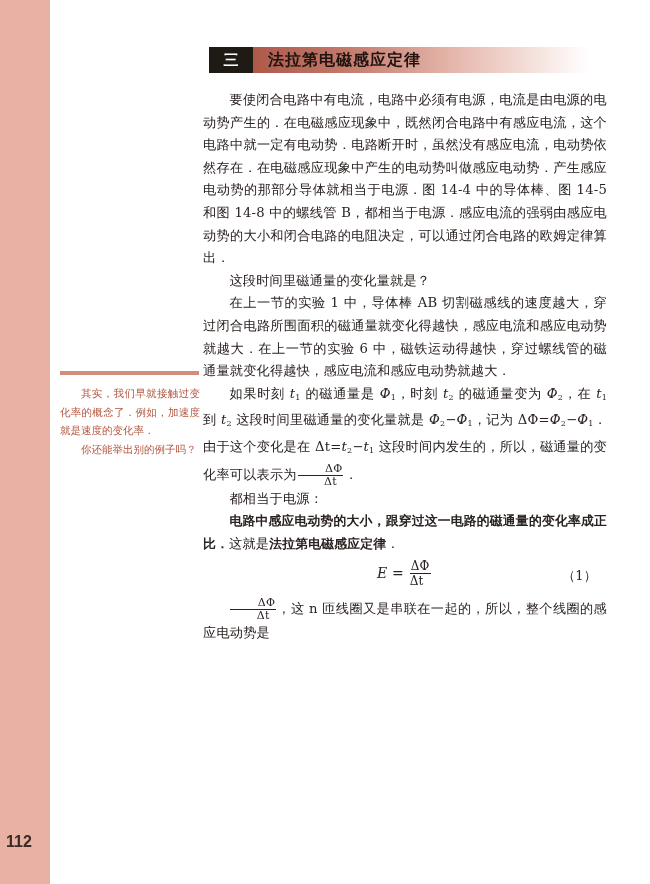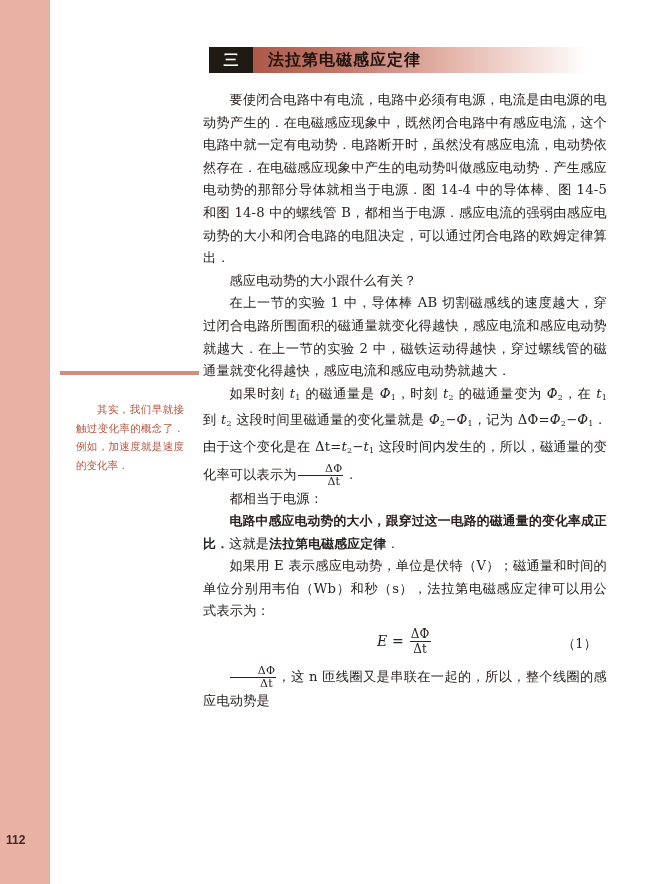--- a/index.html
+++ b/index.html
@@ -7,21 +7,21 @@
     width: 650px; height: 884px; position: relative; overflow: hidden;
     background: #ffffff;
     font-family: "DejaVu Serif", "Liberation Serif", serif;
     color: #2a2220;
   }
   .left-strip {
     position: absolute; left: 0; top: 0; width: 50px; height: 884px;
     background: #e9b1a4;
   }
   .page-num {
-    position: absolute; left: 6px; top: 833px; font-size: 12px;
+    position: absolute; left: 6px; top: 833px; font-size: 16px;
     font-family: "Liberation Sans", "DejaVu Sans", sans-serif; font-weight: bold;
     color: #3a2a24;
   }
   .header-bar {
     position: absolute; left: 209px; top: 47px; width: 380px; height: 26px;
     background: linear-gradient(to right, #a34a3a 0%, #c2786a 35%, #e6b8ad 65%, #ffffff 100%);
   }
   .header-num {
     position: absolute; left: 209px; top: 47px; width: 44px; height: 26px;
     background: #1f1a14; color: #ffffff;
@@ -35,62 +35,62 @@
   }
   .main {
     position: absolute; left: 203px; top: 89px; width: 404px;
     font-size: 13.2px; line-height: 22.6px; letter-spacing: 0.2px;
   }
   .p { margin: 0; text-indent: 2em; text-align: justify; }
   .bold { font-family: "DejaVu Sans", sans-serif; font-weight: bold; font-size: 12.8px; }
   i.v { font-style: italic; }
   sub { font-size: 8px; vertical-align: -2px; }
   .frac {
-    display: inline-block; vertical-align: middle; text-align: center; font-size: 11px;
+    display: inline-block; vertical-align: middle; font-size: 11px;
     line-height: 12px; margin: 0 1px;
   }
   .frac .num { display: block; border-bottom: 1px solid #2a2220; padding: 0 1px; }
   .frac .den { display: block; }
   .formula {
     position: relative; height: 36px; margin: 2px 0 4px 0;
   }
   .formula .expr { position: absolute; left: 174px; top: 2px; font-size: 14px; }
   .formula .expr .frac { font-size: 12px; line-height: 14px; }
   .formula .eqno { position: absolute; right: 10px; top: 8px; font-size: 13px; }
   .side-rule {
     position: absolute; left: 60px; top: 371px; width: 139px; height: 4px;
     background: #d58c7b;
   }
   .side-note {
     position: absolute; left: 60px; top: 384px; width: 140px;
     font-size: 10.5px; line-height: 18.5px; color: #b2553d; text-align: justify;
   }
-  .side-note .sp { margin: 16px; text-indent: 2em; }
+  .side-note .sp { margin: 0; text-indent: 2em; }
 </style>
 </head>
 <body>
 
 <div class="left-strip"></div>
 <div class="page-num">112</div>
 
 <div class="header-bar"></div>
 <div class="header-num">三</div>
 <div class="header-title">法拉第电磁感应定律</div>
 
 <div class="side-rule"></div>
 <div class="side-note">
   <p class="sp">其实，我们早就接触过变化率的概念了．例如，加速度就是速度的变化率．</p>
+  <p class="sp">你还能举出别的例子吗？</p>
 </div>
 
 <div class="main">
   <p class="p">要使闭合电路中有电流，电路中必须有电源，电流是由电源的电动势产生的．在电磁感应现象中，既然闭合电路中有感应电流，这个电路中就一定有电动势．电路断开时，虽然没有感应电流，电动势依然存在．在电磁感应现象中产生的电动势叫做感应电动势．产生感应电动势的那部分导体就相当于电源．图 14-4 中的导体棒、图 14-5 和图 14-8 中的螺线管 B，都相当于电源．感应电流的强弱由感应电动势的大小和闭合电路的电阻决定，可以通过闭合电路的欧姆定律算出．</p>
-  <p class="p">感应电动势的大小跟什么有关？</p>
-  <p class="p">在上一节的实验 1 中，导体棒 AB 切割磁感线的速度越大，穿过闭合电路所围面积的磁通量就变化得越快，感应电流和感应电动势就越大．在上一节的实验 2 中，磁铁运动得越快，穿过螺线管的磁通量就变化得越快，感应电流和感应电动势就越大．</p>
+  <p class="p">这段时间里磁通量的变化量就是？</p>
+  <p class="p">在上一节的实验 1 中，导体棒 AB 切割磁感线的速度越大，穿过闭合电路所围面积的磁通量就变化得越快，感应电流和感应电动势就越大．在上一节的实验 6 中，磁铁运动得越快，穿过螺线管的磁通量就变化得越快，感应电流和感应电动势就越大．</p>
   <p class="p"><span>如果时刻 </span><i class="v">t</i><sub>1</sub><span> 的磁通量是 </span><i class="v">Φ</i><sub>1</sub><span>，时刻 </span><i class="v">t</i><sub>2</sub><span> 的磁通量变为 </span><i class="v">Φ</i><sub>2</sub><span>，在 </span><i class="v">t</i><sub>1</sub><span> 到 </span><i class="v">t</i><sub>2</sub><span> 这段时间里磁通量的变化量就是 </span><i class="v">Φ</i><sub>2</sub><span>−</span><i class="v">Φ</i><sub>1</sub><span>，记为 ΔΦ=</span><i class="v">Φ</i><sub>2</sub><span>−</span><i class="v">Φ</i><sub>1</sub><span>．由于这个变化是在 Δt=</span><i class="v">t</i><sub>2</sub><span>−</span><i class="v">t</i><sub>1</sub><span> 这段时间内发生的，所以，磁通量的变化率可以表示为</span><span class="frac"><span class="num">ΔΦ</span><span class="den">Δt</span></span><span>．</span></p>
   <p class="p">都相当于电源：</p>
   <p class="p"><span class="bold">电路中感应电动势的大小，跟穿过这一电路的磁通量的变化率成正比．</span><span>这就是</span><span class="bold">法拉第电磁感应定律</span><span>．</span></p>
-  <p class="p">如果用 E 表示感应电动势，单位是伏特（V）；磁通量和时间的单位分别用韦伯（Wb）和秒（s），法拉第电磁感应定律可以用公式表示为：</p>
   <div class="formula">
     <span class="expr"><i class="v">E = </i><span class="frac"><span class="num">ΔΦ</span><span class="den">Δt</span></span></span>
     <span class="eqno">（1）</span>
   </div>
   <p class="p"><span class="frac"><span class="num">ΔΦ</span><span class="den">Δt</span></span><span>，这 n 匝线圈又是串联在一起的，所以，整个线圈的感应电动势是</span></p>
 </div>
 
 </body></html>

